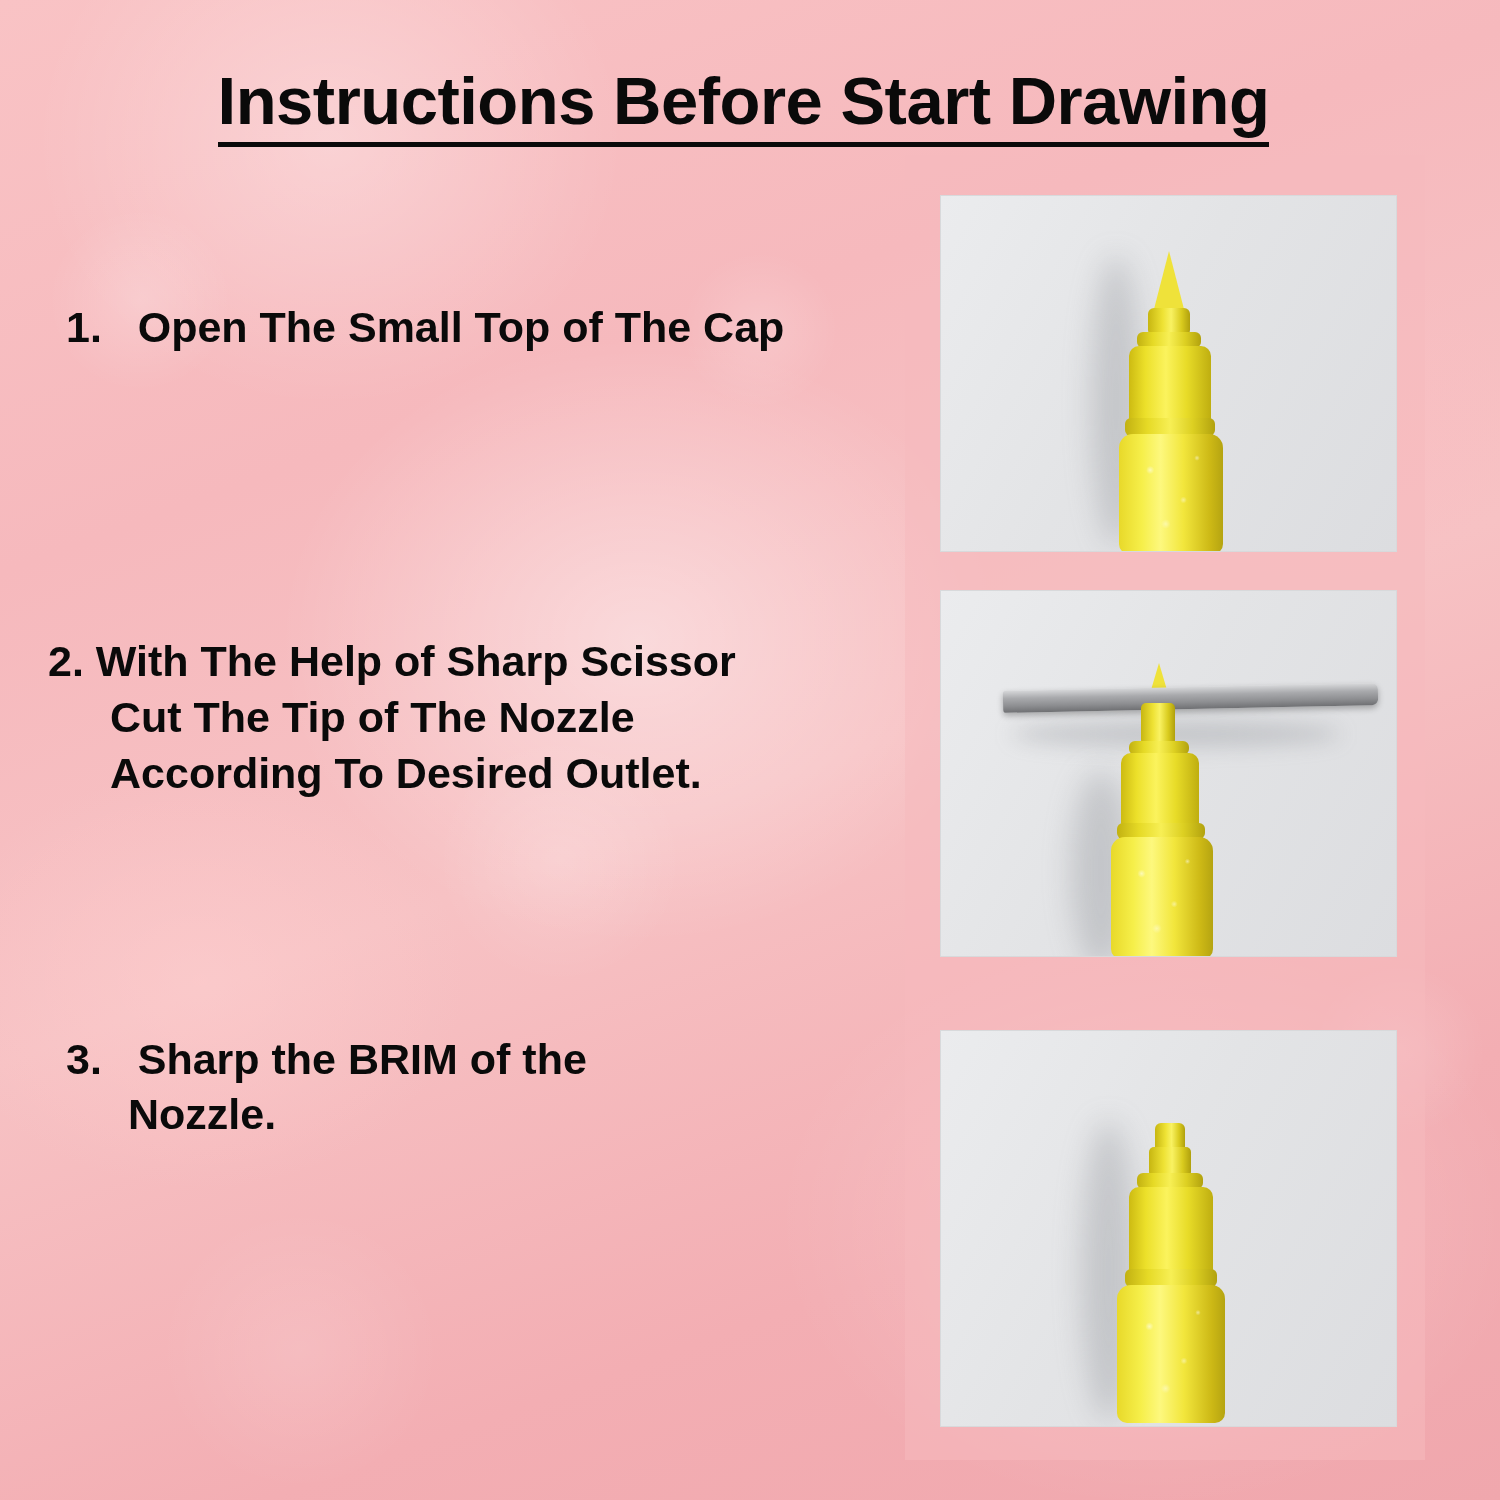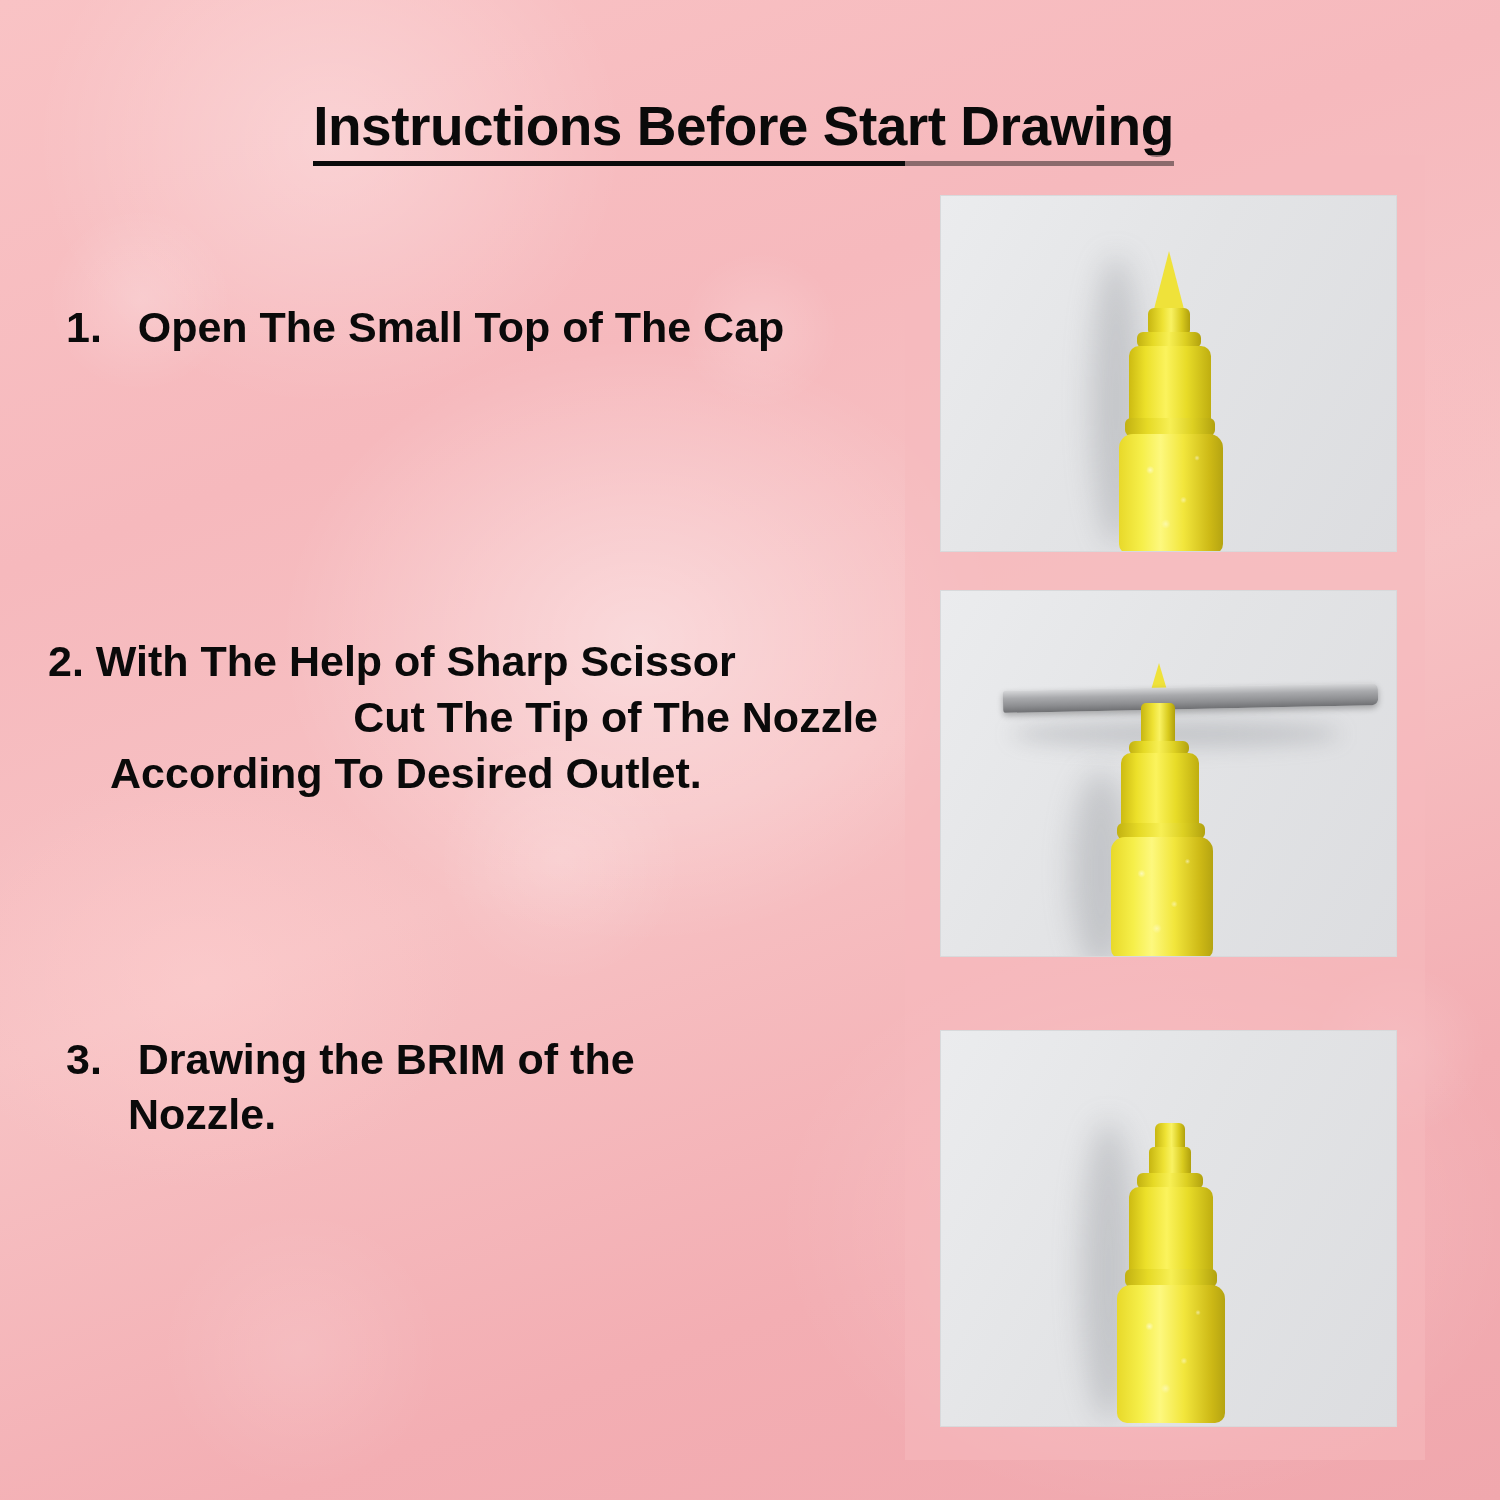--- a/index.html
+++ b/index.html
@@ -38,26 +38,25 @@
       radial-gradient(circle 130px at 1400px 1050px, rgba(255,255,255,0.16), rgba(255,255,255,0) 66%);
     pointer-events: none;
   }
 
   .title {
     position: absolute;
     top: 62px;
     left: 0;
     width: 1487px;
     text-align: center;
-    font-size: 55px;
+    font-size: 67px;
     font-weight: bold;
     letter-spacing: -0.5px;
     color: #0a0a0a;
     font-family: "Liberation Sans", sans-serif;
-    margin-top: 32px;
   }
   .title span {
     border-bottom: 5px solid #0a0a0a;
     padding-bottom: 4px;
   }
 
   .steps {
     position: absolute;
     top: 300px;
     left: 48px;
@@ -68,21 +67,21 @@
     color: #0a0a0a;
     font-weight: bold;
     font-size: 43px;
     line-height: 1.30;
   }
   .step-num {
     display: inline-block;
   }
   .step1 { margin-left: 18px; }
   .step2 { margin-top: 278px; }
-  .step2 .line2 { padding-left: 62px; display: block; text-align: right; }
+  .step2 .line2 { padding-left: 62px; display: block; }
   .step2 .line3 { padding-left: 62px; display: block; }
   .note {
     margin-top: 18px;
     color: #f40c0c;
     font-weight: bold;
     font-size: 37px;
     line-height: 1.2;
   }
   .step3 { margin-top: 230px; margin-left: 18px; }
   .step3 .line2 { padding-left: 62px; display: block; }
@@ -183,21 +182,21 @@
     <div class="step step2">
       <span class="step-num">2.</span>
       <span>With The Help of Sharp Scissor</span>
       <span class="line2">Cut The Tip of The Nozzle</span>
       <span class="line3">According To Desired Outlet.</span>
     </div>
 
     <div class="step step3">
       <span class="step-num">3.</span>
       &nbsp;
-      <span>Drawing the BRIM of the</span>
+      <span>Sharp the BRIM of the</span>
       <span class="line2">Nozzle.</span>
     </div>
 
   </div>
 
   <div class="photo-column">
 
     <div class="photo photo1">
       <div class="ph-bg"></div>
       <div class="shadow-blob" style="left:150px; top:60px; width:50px; height:290px;"></div>

